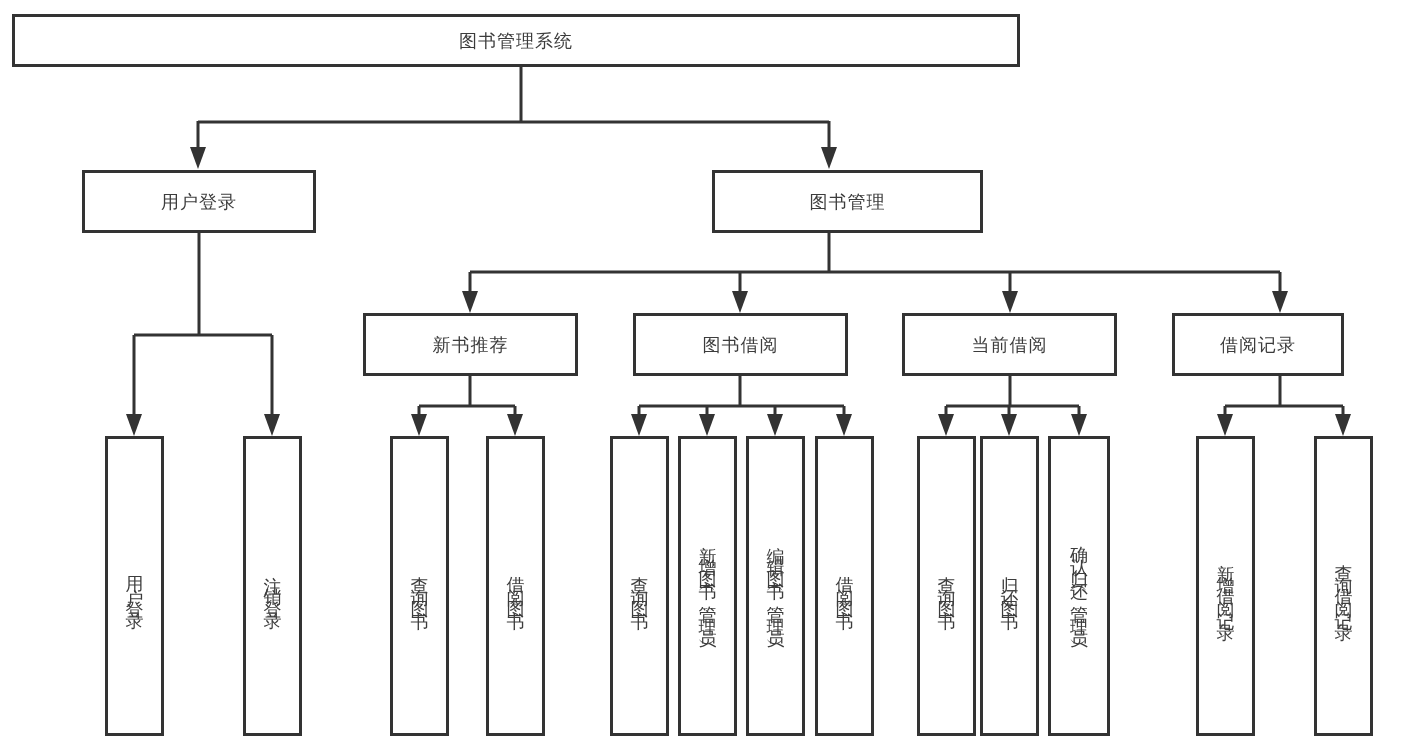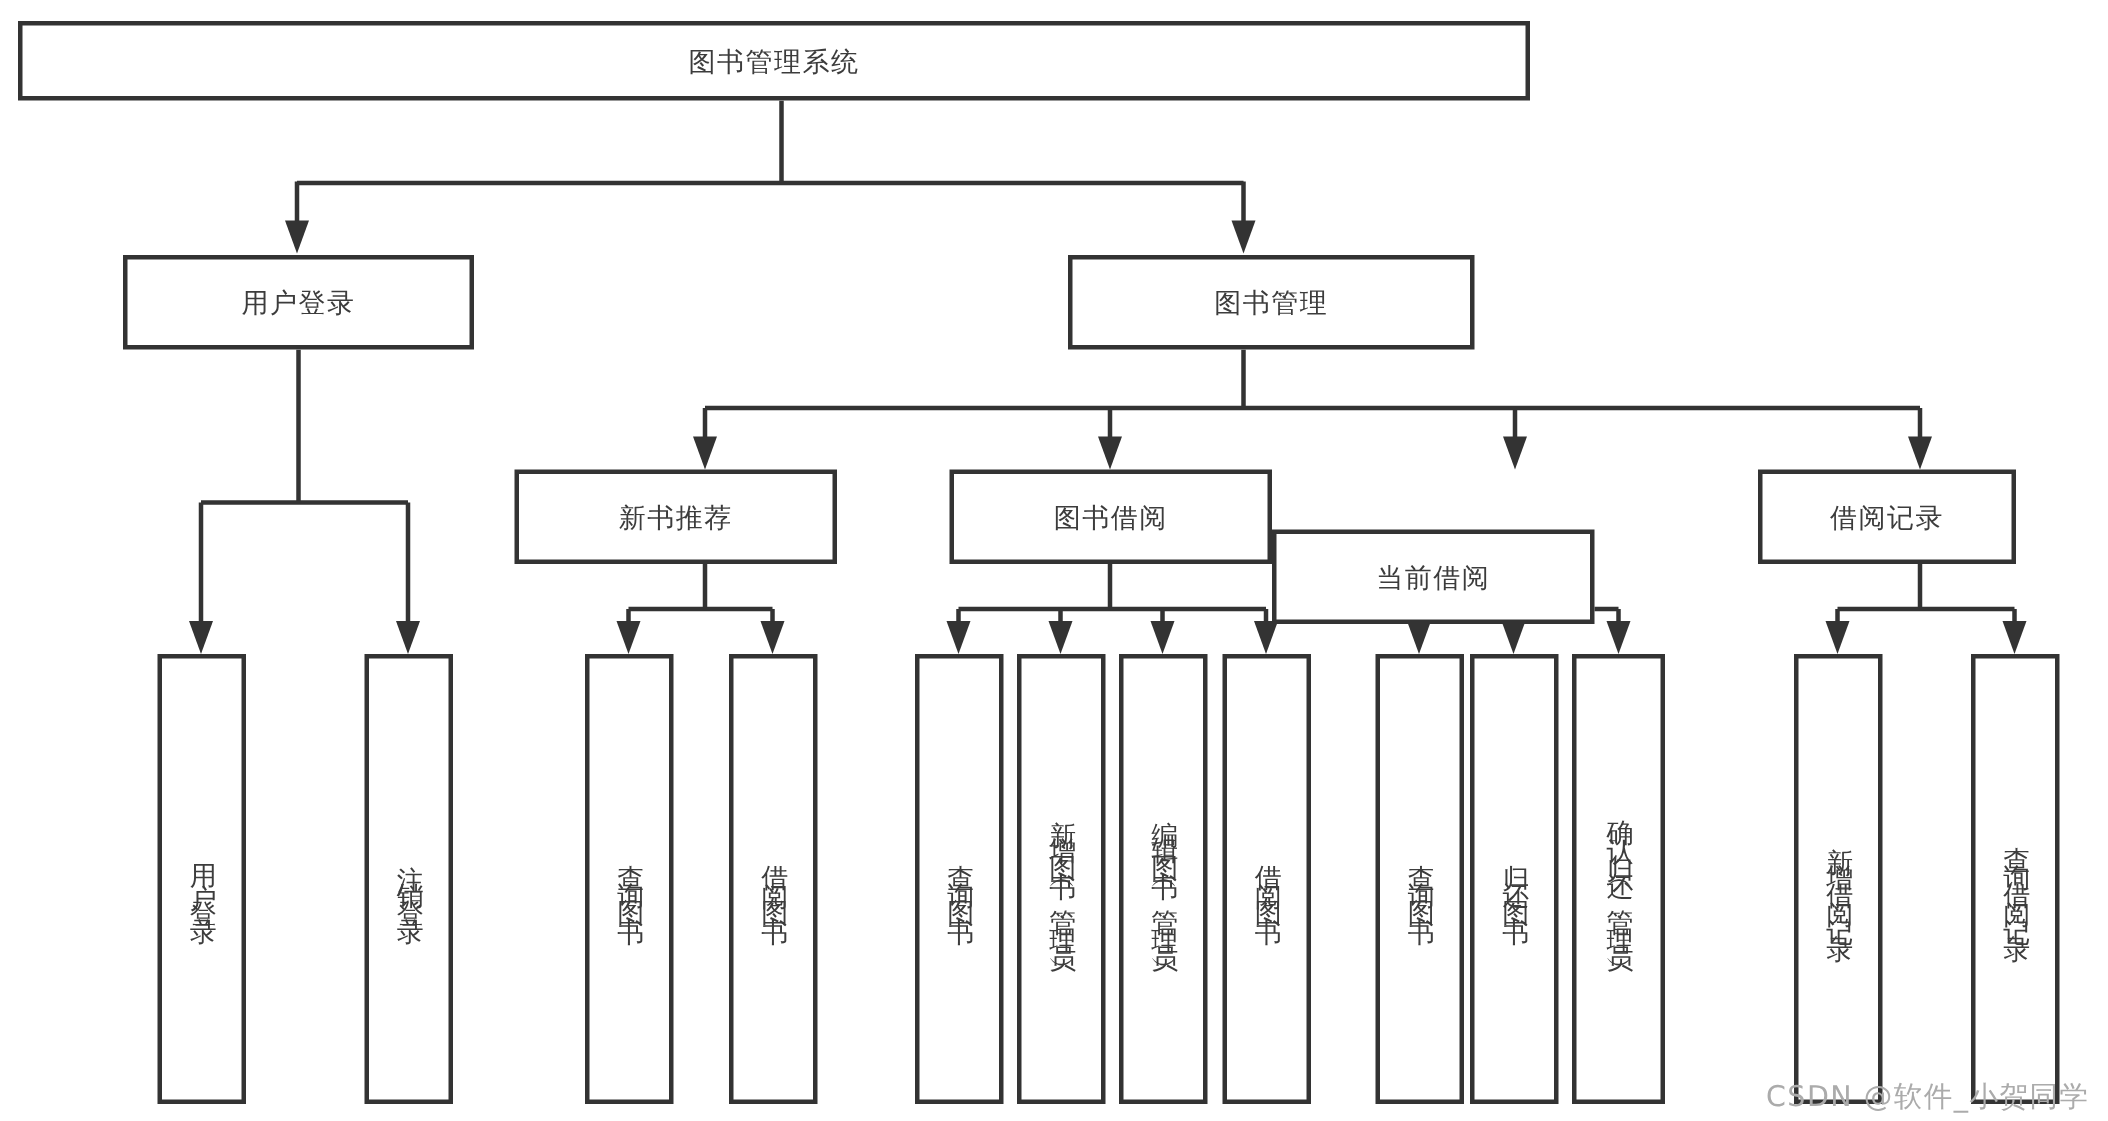--- a/index.html
+++ b/index.html
@@ -30,23 +30,23 @@
     letter-spacing: 12px;
     font-size: 18px;
     line-height: 1;
     white-space: nowrap;
   }
   
   .n-root  { left: 12px;  top: 14px;  width: 1008px; height: 53px; }
   .n-login { left: 82px;  top: 170px; width: 234px;  height: 63px; }
   .n-mgmt  { left: 712px; top: 170px; width: 271px;  height: 63px; }
   .lvl3    { top: 313px; height: 63px; width: 215px; }
-  .n-rec   { left: 343px; }
+  .n-rec   { left: 363px; }
   .n-bor   { left: 633px; }
-  .n-cur   { left: 848px; margin-top: 40px; }
+  .n-cur   { left: 902px; }
   .n-log   { left: 1172px; width: 172px; }
   .lf-1  { left: 105px; }
   .lf-2  { left: 243px; }
   .lf-3  { left: 390px; }
   .lf-4  { left: 486px; }
   .lf-5  { left: 610px; }
   .lf-6  { left: 678px; }
   .lf-7  { left: 746px; }
   .lf-8  { left: 815px; }
   .lf-9  { left: 917px; }
@@ -178,14 +178,13 @@
   <div class="node leaf lf-11">
     <span>确认归还（管理员）</span>
   </div>
   <div class="node leaf lf-12">
     <span>新增借阅记录</span>
   </div>
   <div class="node leaf lf-13">
     <span>查询借阅记录</span>
   </div>
 
-  <div class="watermark">CSDN @软件_小贺同学</div>
 </div>
 
 </body></html>

